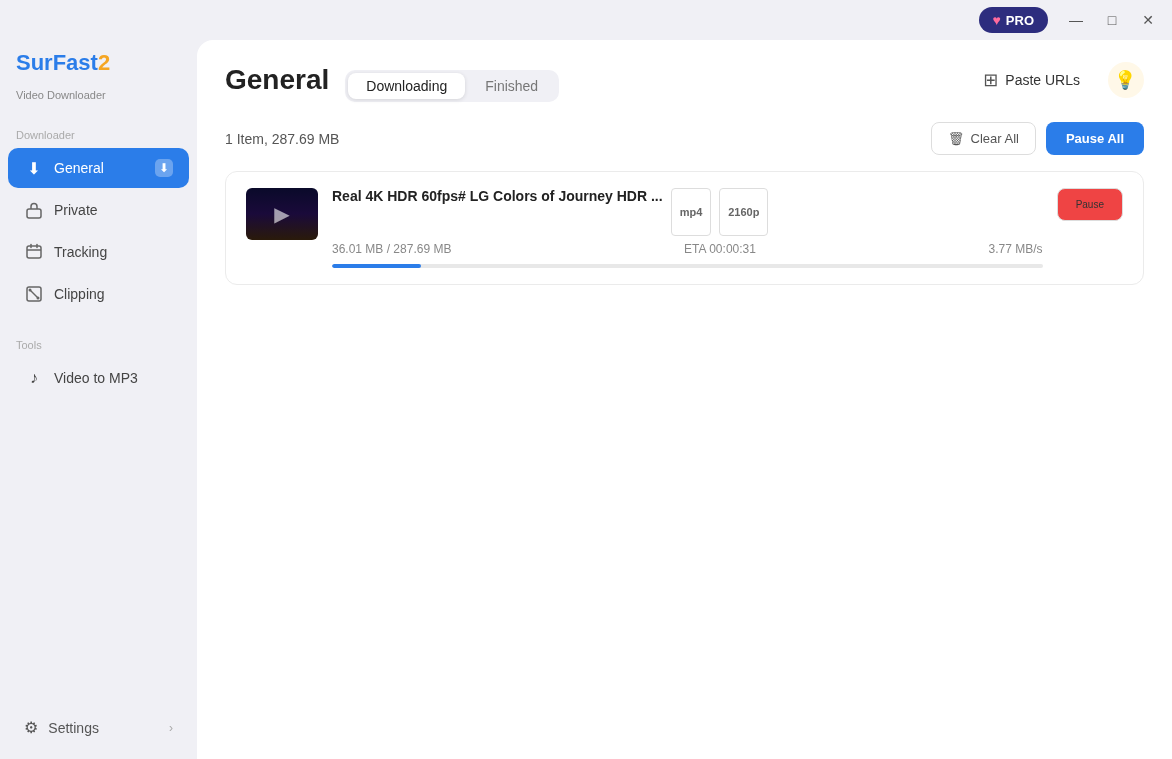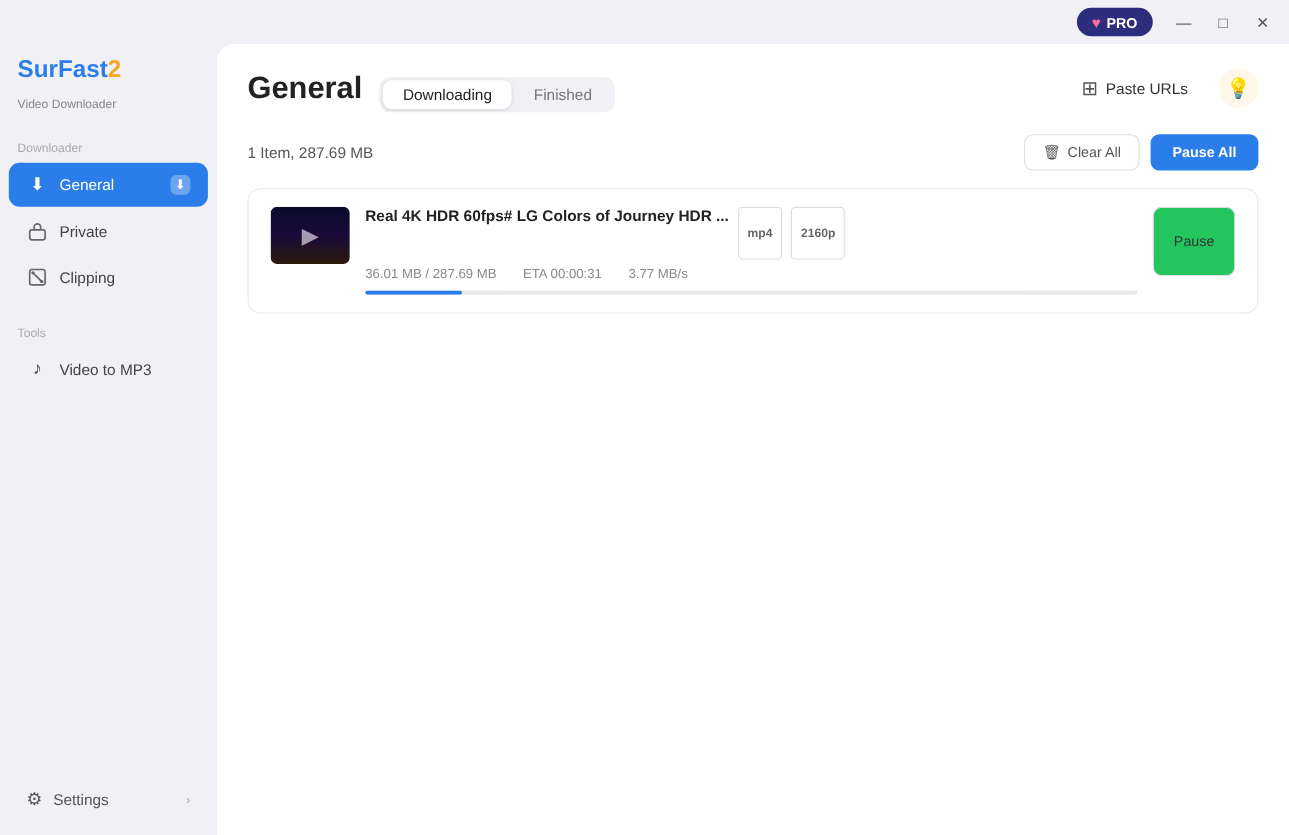--- a/index.html
+++ b/index.html
@@ -322,45 +322,46 @@
       color: #666;
       flex-shrink: 0;
     }
     .download-stats {
       display: flex;
       align-items: center;
       gap: 24px;
       font-size: 12px;
       color: #888;
       margin-bottom: 8px;
+      justify-content: space-between;
     }
     .progress-bar-container {
       width: 100%;
       height: 4px;
       background: #e8e8e8;
       border-radius: 2px;
       overflow: hidden;
     }
     .progress-bar-fill {
       height: 100%;
       background: #2b7de9;
       border-radius: 2px;
       width: 12.52%; 
       transition: width 0.3s;
     }
     .download-item-action {
       flex-shrink: 0;
     }
     .pause-btn {
-      padding: 23px 18px;
+      padding: 10px 18px;
       border: 1.5px solid #ddd;
       border-radius: 8px;
-      background: #22c55e;
-      cursor: pointer;
-      font-size: 13px;
+      background: #ef4444;
+      cursor: pointer;
+      font-size: 10px;
       font-weight: 500;
       color: #333;
     }
   </style>
 </head>
 <body>
 
 <div class="title-bar">
   <button class="pro-badge">
     <span class="heart-icon">♥</span>
@@ -391,20 +392,31 @@
       <span class="download-arrow" style="margin-left:auto;">⬇</span>
     </div>
     <div class="sidebar-item">
       <span class="icon">
         <svg width="18" height="18" viewBox="0 0 18 18" fill="none">
           <rect x="2" y="8" width="14" height="9" rx="2" stroke="#666" stroke-width="1.5"></rect>
           <path d="M6 8V5.5a3 3 0 016 0V8" stroke="#666" stroke-width="1.5"></path>
         </svg>
       </span>
       <span>Private</span>
+    </div>
+    <div class="sidebar-item">
+      <span class="icon">
+        <svg width="18" height="18" viewBox="0 0 18 18" fill="none">
+          <rect x="2" y="3" width="14" height="12" rx="2" stroke="#666" stroke-width="1.5"></rect>
+          <line x1="6" y1="1.5" x2="6" y2="4.5" stroke="#666" stroke-width="1.5" stroke-linecap="round"></line>
+          <line x1="12" y1="1.5" x2="12" y2="4.5" stroke="#666" stroke-width="1.5" stroke-linecap="round"></line>
+          <line x1="2" y1="7" x2="16" y2="7" stroke="#666" stroke-width="1.5"></line>
+        </svg>
+      </span>
+      <span>Tracking</span>
     </div>
     <div class="sidebar-item">
       <span class="icon">
         <svg width="18" height="18" viewBox="0 0 18 18" fill="none">
           <rect x="2" y="2" width="14" height="14" rx="2" stroke="#666" stroke-width="1.5"></rect>
           <circle cx="5" cy="5" r="1.5" fill="#666"></circle>
           <circle cx="13" cy="13" r="1.5" fill="#666"></circle>
           <line x1="5" y1="5" x2="13" y2="13" stroke="#666" stroke-width="1.5"></line>
         </svg>
       </span>

